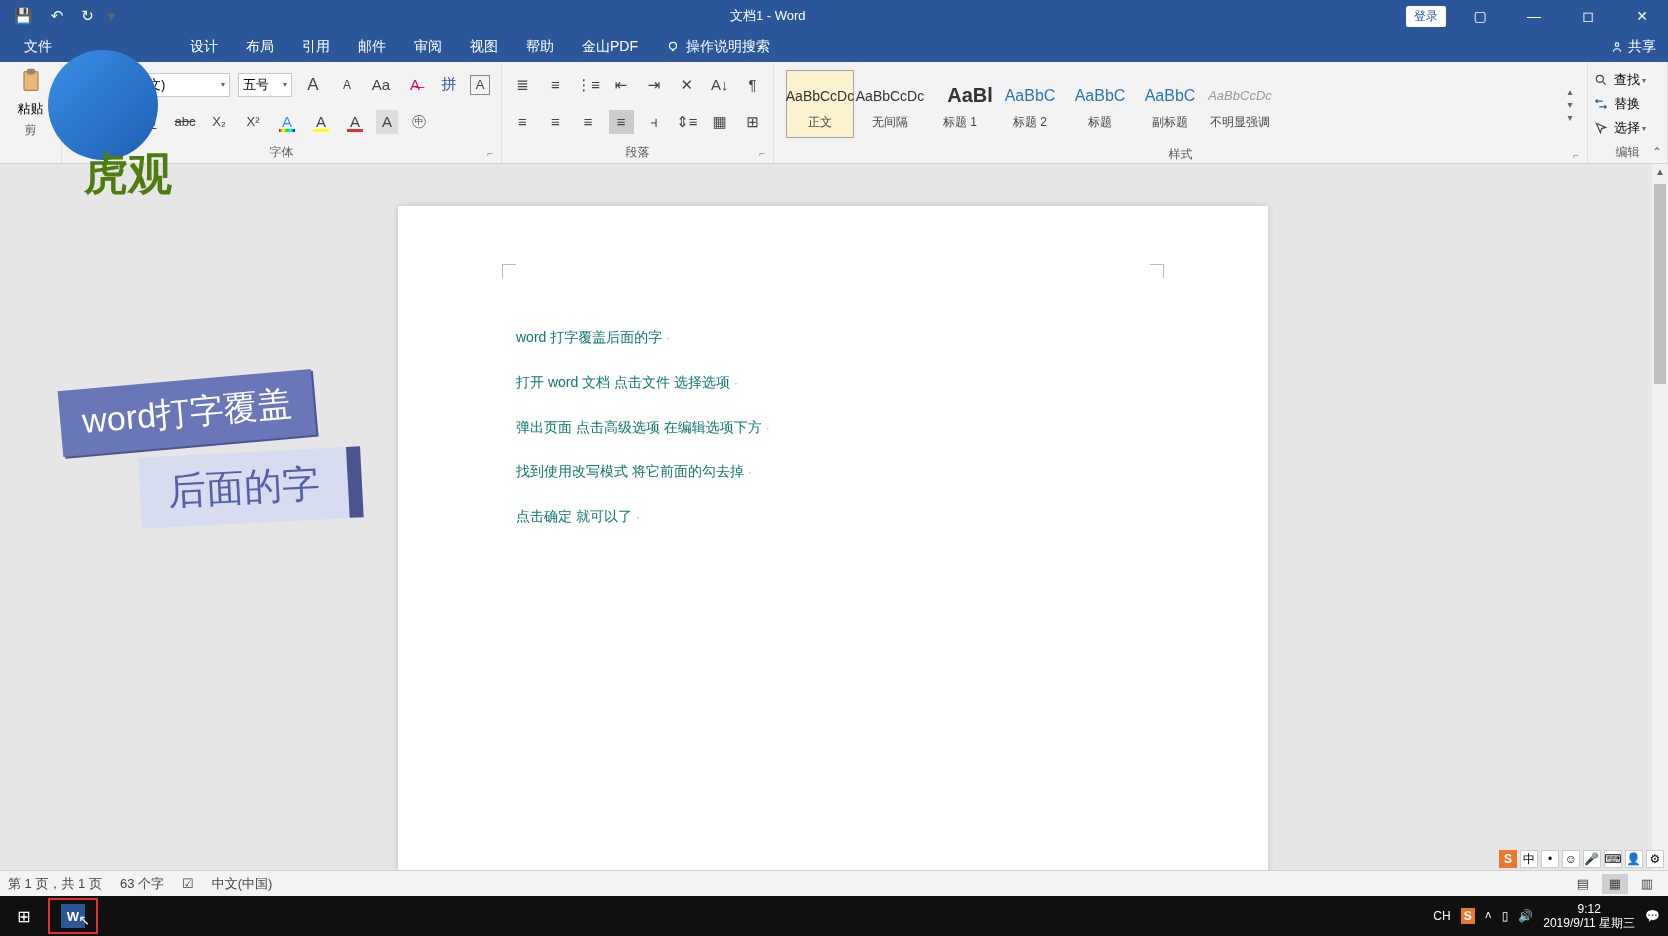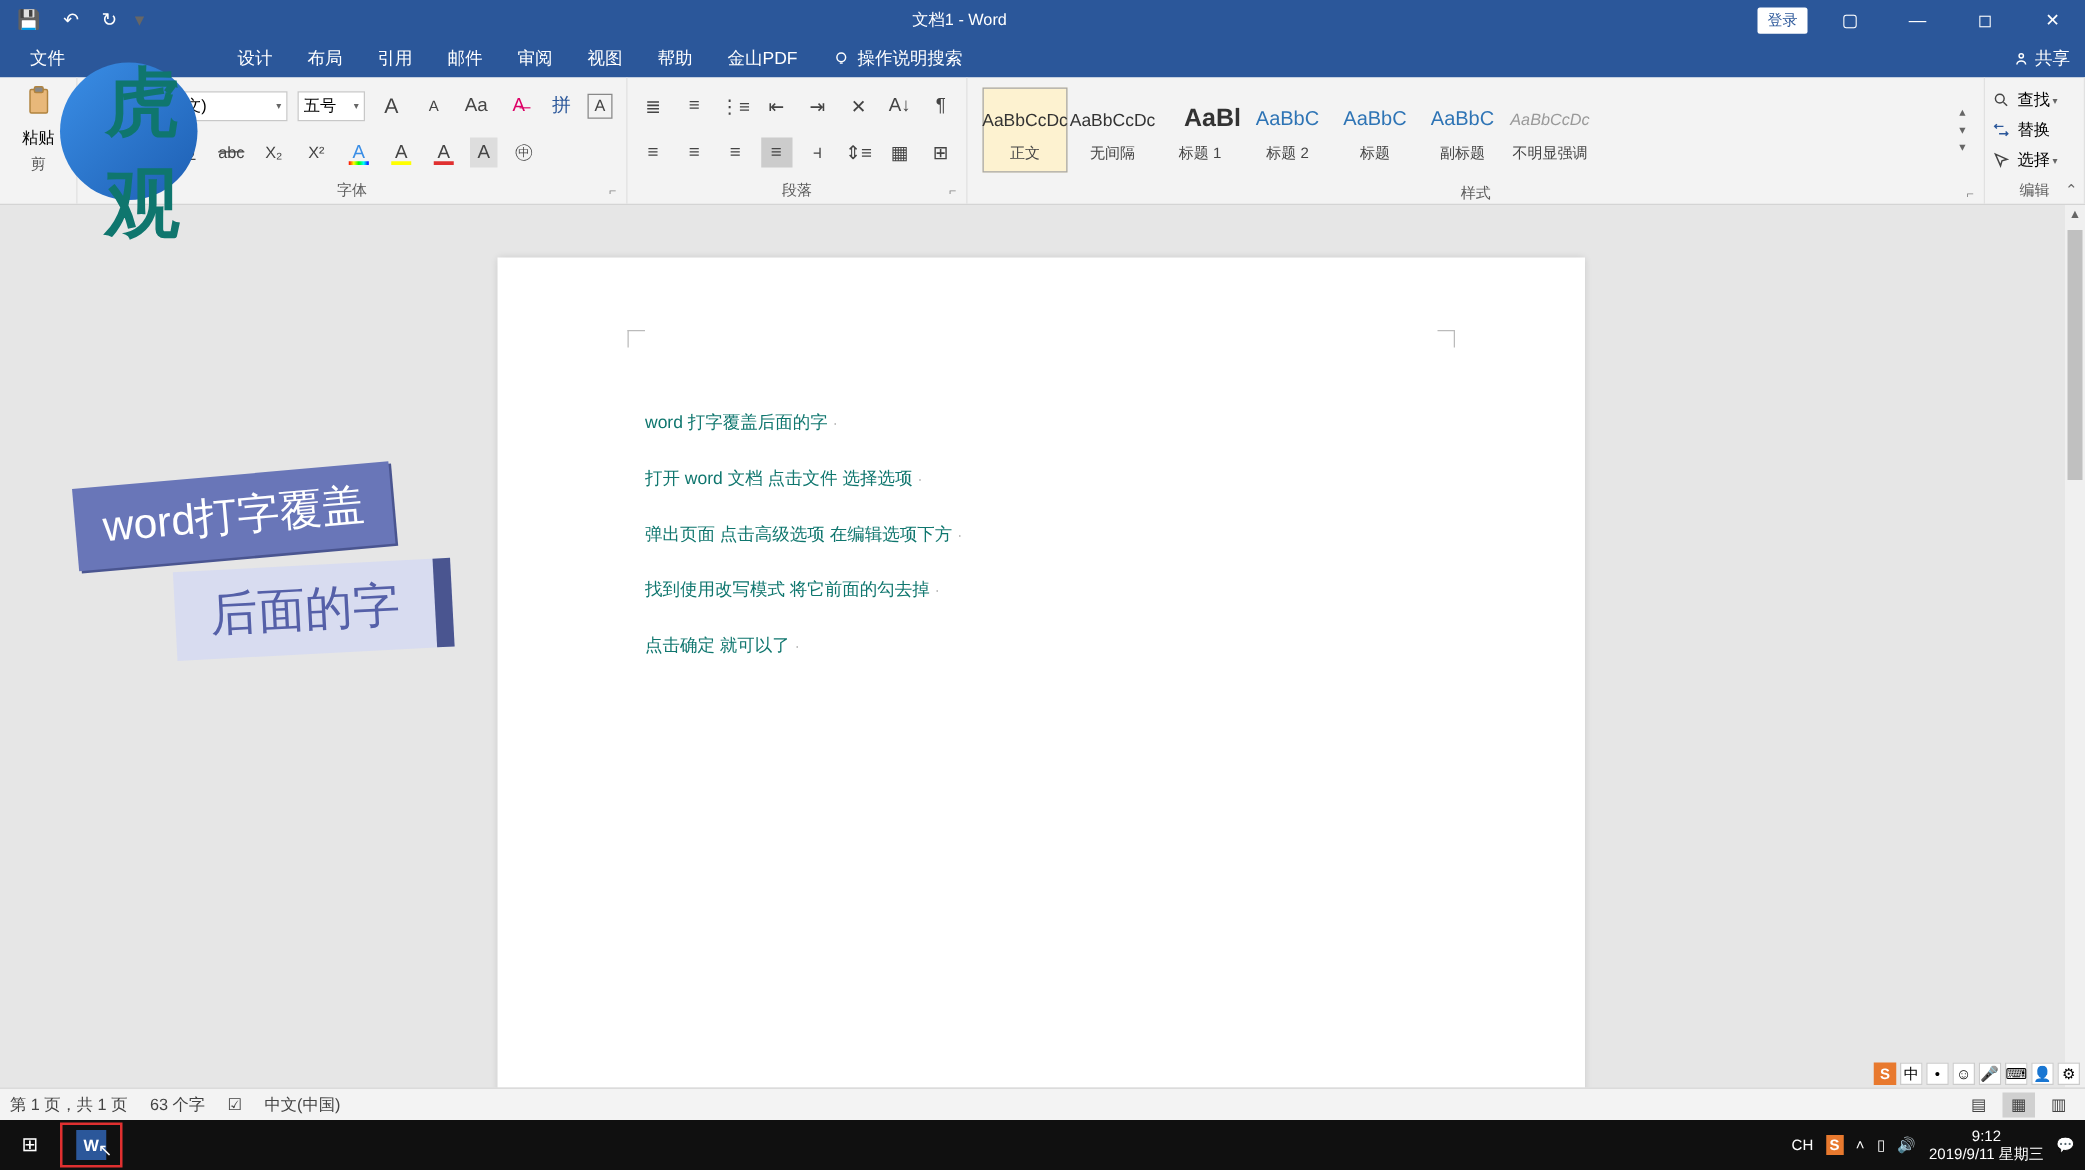--- a/index.html
+++ b/index.html
@@ -72,21 +72,21 @@
 .page { position: absolute; left: 398px; top: 42px; width: 870px; height: 1100px; background: #fff; box-shadow: 0 0 6px rgba(0,0,0,0.15); }
 .page .crop-tl { position:absolute; top:58px; left:104px; width:14px; height:14px; border-left:1px solid #bbb; border-top:1px solid #bbb;}
 .page .crop-tr { position:absolute; top:58px; right:104px; width:14px; height:14px; border-right:1px solid #bbb; border-top:1px solid #bbb;}
 .page .content { position: absolute; top: 116px; left: 118px; right: 118px; font-size: 14px; color: #0f766e; line-height: 2.2; }
 .page .content p { margin-bottom: 14px; }
 .page .pmark::after { content: "·"; color: #aaa; margin-left: 4px; font-size: 12px;}
 
 
 .wm-logo { position: absolute; top: 50px; left: 48px; width: 130px; height: 130px; }
 .wm-logo .circle { width: 110px; height: 110px; border-radius: 50%; background: linear-gradient(135deg, #3a8ee6, #1e5fb3); position: relative; }
-.wm-logo .txt { font-size: 60px; color: #0f766e; font-weight: bold; position: absolute; bottom: -24px; left: 36px; }
+.wm-logo .txt { font-size: 44px; color: #4d7c0f; font-weight: bold; position: absolute; bottom: -24px; left: 36px; }
 .banner { position: absolute; top: 380px; left: 60px; }
 .banner .b1 { background: #6976b8; color: #fff; font-size: 34px; padding: 10px 22px; transform: rotate(-5deg); display:inline-block; box-shadow: 2px 2px 0 #4a5590;}
 .banner .b2 { background: #d8dcf0; color: #5560a8; font-size: 38px; padding: 10px 28px; transform: rotate(-3deg); display:inline-block; margin-top: 6px; margin-left: 80px; border-right: 14px solid #4a5590; }
 
 
 .status { position: absolute; bottom: 40px; left: 0; right: 0; height: 26px; background: #f3f3f3; border-top: 1px solid #d4d4d4; display: flex; align-items: center; font-size: 13px; color: #444; padding: 0 8px; gap: 18px; }
 .status .views { margin-left: auto; display: flex; gap: 6px; align-items: center;}
 .status .vbtn { width: 26px; height: 20px; display:flex; align-items:center; justify-content:center;}
 .status .vbtn.act { background: #d0d0d0;}
 

